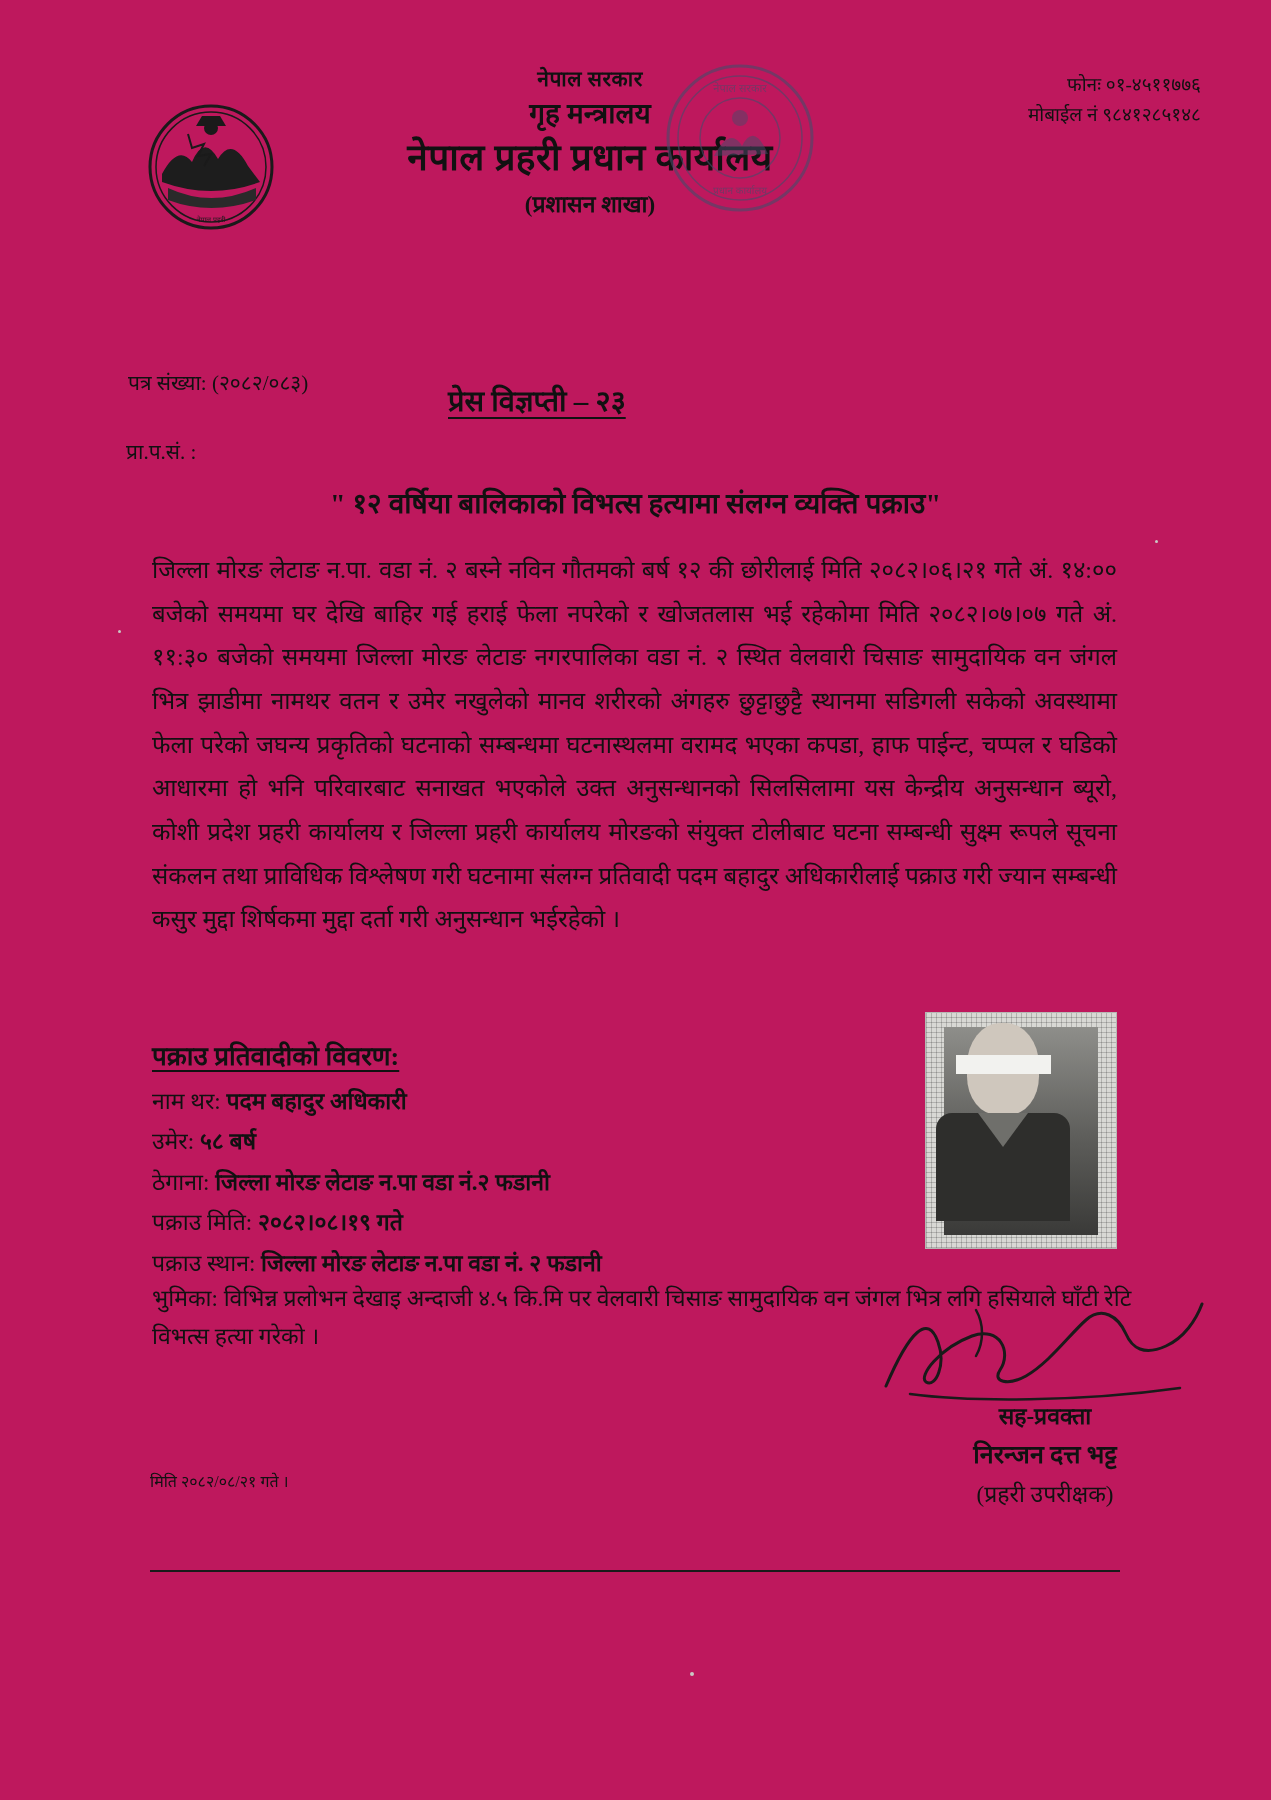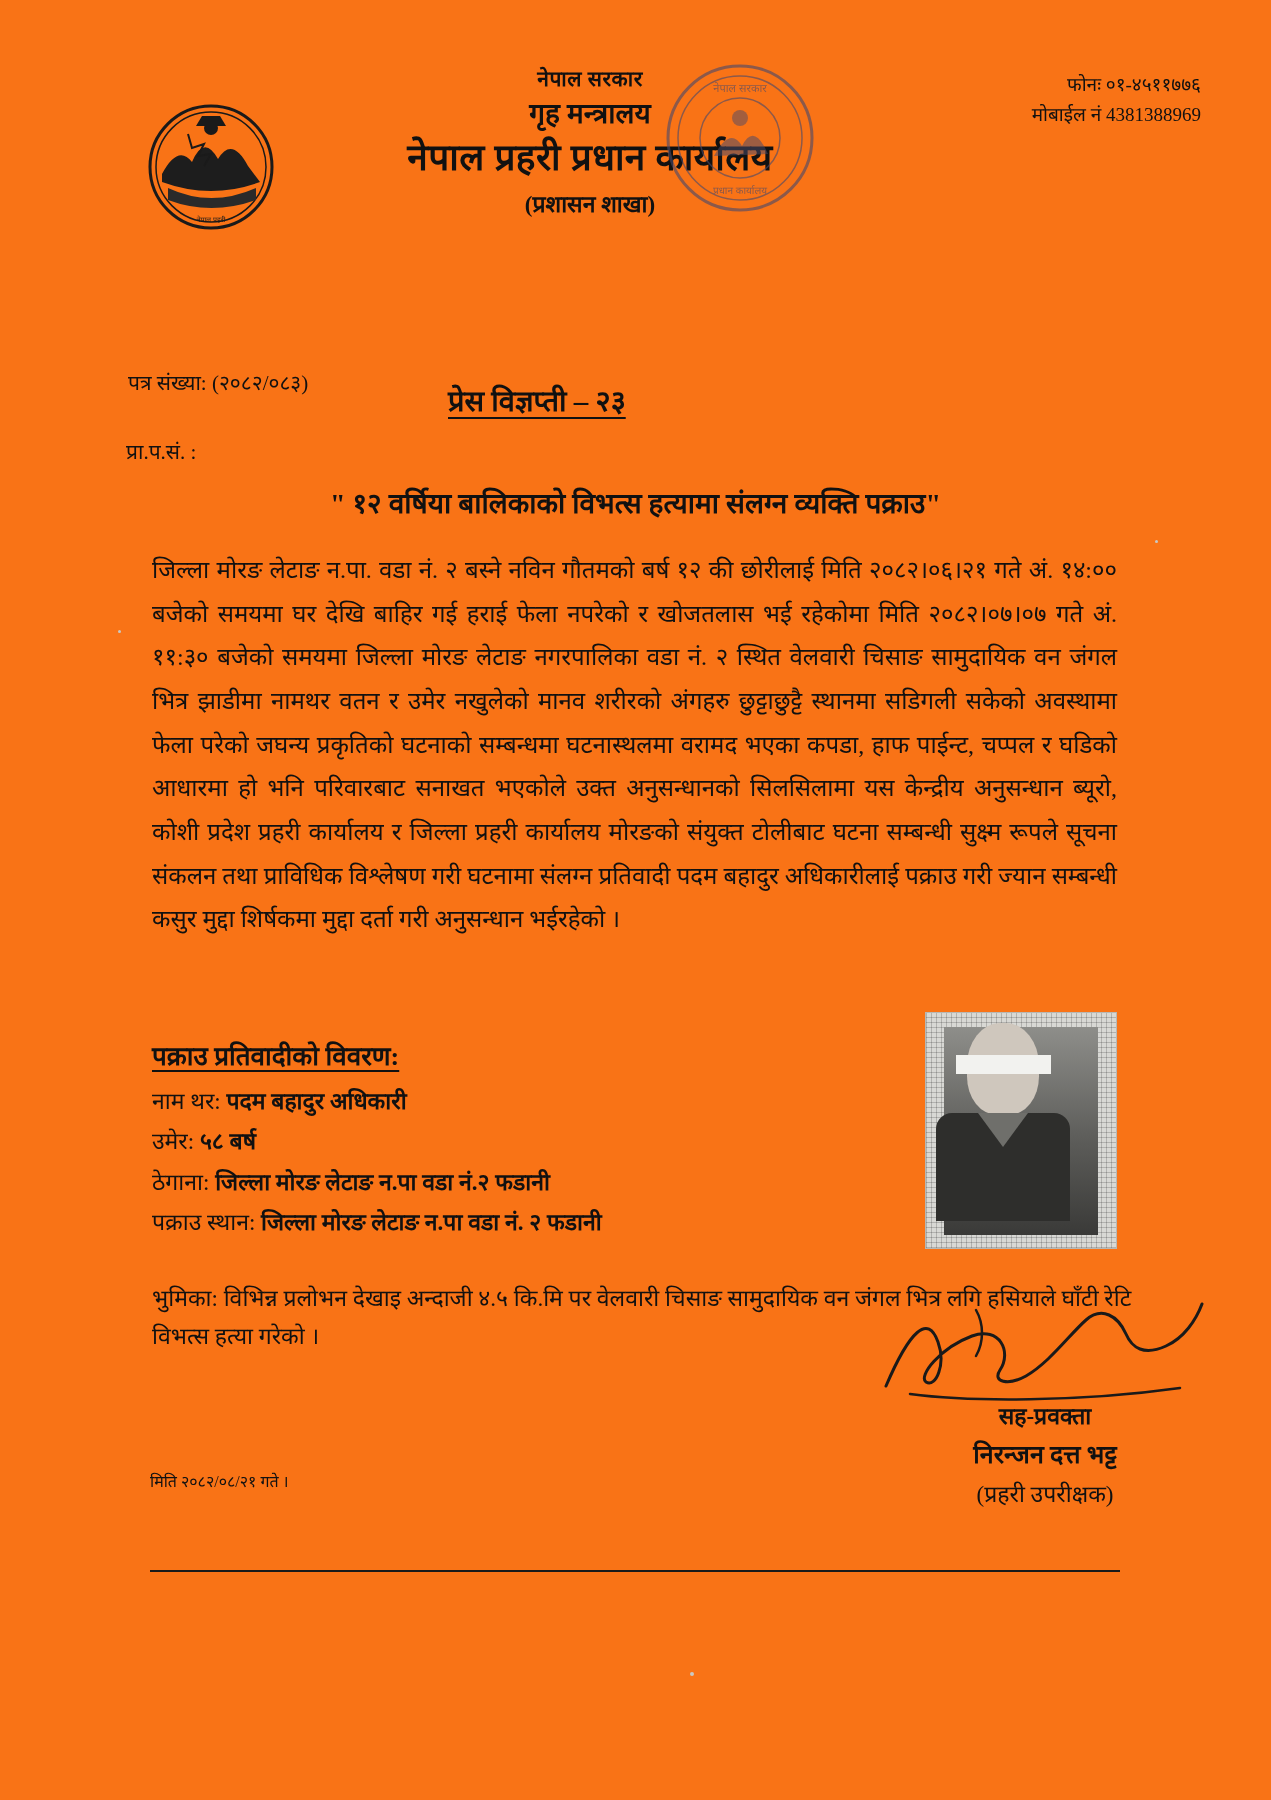--- a/index.html
+++ b/index.html
@@ -11,21 +11,21 @@
     width: 1271px;
     height: 1800px;
     position: relative;
     font-family: "Liberation Serif", "DejaVu Serif", serif;
     color: #111111;
     overflow: hidden;
   }
   .page {
     position: absolute;
     inset: 0;
-    background: #f97316;
+    background: #be185d;
   }
   
   .header {
     position: absolute;
     top: 46px;
     left: 0;
     width: 1271px;
     height: 255px;
   }
   .emblem {
@@ -295,21 +295,21 @@
           <path d="M-26 18 Q-10 -12 2 8 Q14 -16 28 16 Z" fill="#4a4a6a" opacity=".85"></path>
           <circle cy="-20" r="8" fill="#4a4a6a" opacity=".8"></circle>
           <text y="-46" font-size="11" text-anchor="middle" fill="#4a4a6a" font-family="'Liberation Sans', sans-serif">नेपाल सरकार</text>
           <text y="56" font-size="10" text-anchor="middle" fill="#4a4a6a" font-family="'Liberation Sans', sans-serif">प्रधान कार्यालय</text>
         </g>
       </svg>
     </div>
 
     <div class="header-right">
       <div>फोनः ०१-४५११७७६</div>
-      <div>मोबाईल नं 4381388969</div>
+      <div>मोबाईल नं ९८४१२८५१४८</div>
     </div>
   </div>
 
   <div class="letter-no">पत्र संख्या: (२०८२/०८३)</div>
   <div class="pra-pa">प्रा.प.सं. :</div>
   <div class="press-title">प्रेस विज्ञप्ती – २३</div>
 
   <div class="headline">" १२ वर्षिया बालिकाको विभत्स हत्यामा संलग्न व्यक्ति पक्राउ"</div>
 
   <div class="body-text">जिल्ला मोरङ लेटाङ न.पा. वडा नं. २ बस्ने नविन गौतमको बर्ष १२ की छोरीलाई मिति २०८२।०६।२१ गते अं. १४:०० बजेको समयमा घर देखि बाहिर गई हराई फेला नपरेको र खोजतलास भई रहेकोमा मिति २०८२।०७।०७ गते अं. ११:३० बजेको समयमा जिल्ला मोरङ लेटाङ नगरपालिका वडा नं. २ स्थित वेलवारी चिसाङ सामुदायिक वन जंगल भित्र झाडीमा नामथर वतन र उमेर नखुलेको मानव शरीरको अंगहरु छुट्टाछुट्टै स्थानमा सडिगली सकेको अवस्थामा फेला परेको जघन्य प्रकृतिको घटनाको सम्बन्धमा घटनास्थलमा वरामद भएका कपडा, हाफ पाईन्ट, चप्पल र घडिको आधारमा हो भनि परिवारबाट सनाखत भएकोले उक्त अनुसन्धानको सिलसिलामा यस केन्द्रीय अनुसन्धान ब्यूरो, कोशी प्रदेश प्रहरी कार्यालय र जिल्ला प्रहरी कार्यालय मोरङको संयुक्त टोलीबाट घटना सम्बन्धी सुक्ष्म रूपले सूचना संकलन तथा प्राविधिक विश्लेषण गरी घटनामा संलग्न प्रतिवादी पदम बहादुर अधिकारीलाई पक्राउ गरी ज्यान सम्बन्धी कसुर मुद्दा शिर्षकमा मुद्दा दर्ता गरी अनुसन्धान भईरहेको ।</div>
@@ -320,20 +320,24 @@
       <span class="lbl">नाम थर:</span>
       <span class="val">पदम बहादुर अधिकारी</span>
     </div>
     <div class="row">
       <span class="lbl">उमेर:</span>
       <span class="val">५८ बर्ष</span>
     </div>
     <div class="row">
       <span class="lbl">ठेगाना:</span>
       <span class="val">जिल्ला मोरङ लेटाङ न.पा वडा नं.२ फडानी</span>
+    </div>
+    <div class="row">
+      <span class="lbl">पक्राउ मिति:</span>
+      <span class="val">२०८२।०८।१९ गते</span>
     </div>
     <div class="row">
       <span class="lbl">पक्राउ स्थान:</span>
       <span class="val">जिल्ला मोरङ लेटाङ न.पा वडा नं. २ फडानी</span>
     </div>
   </div>
 
   <div class="role">
     <span>भुमिका:</span>
     <span>विभिन्न प्रलोभन देखाइ अन्दाजी ४.५ कि.मि पर वेलवारी चिसाङ सामुदायिक वन जंगल भित्र लगि हसियाले घाँटी रेटि विभत्स हत्या गरेको ।</span>

